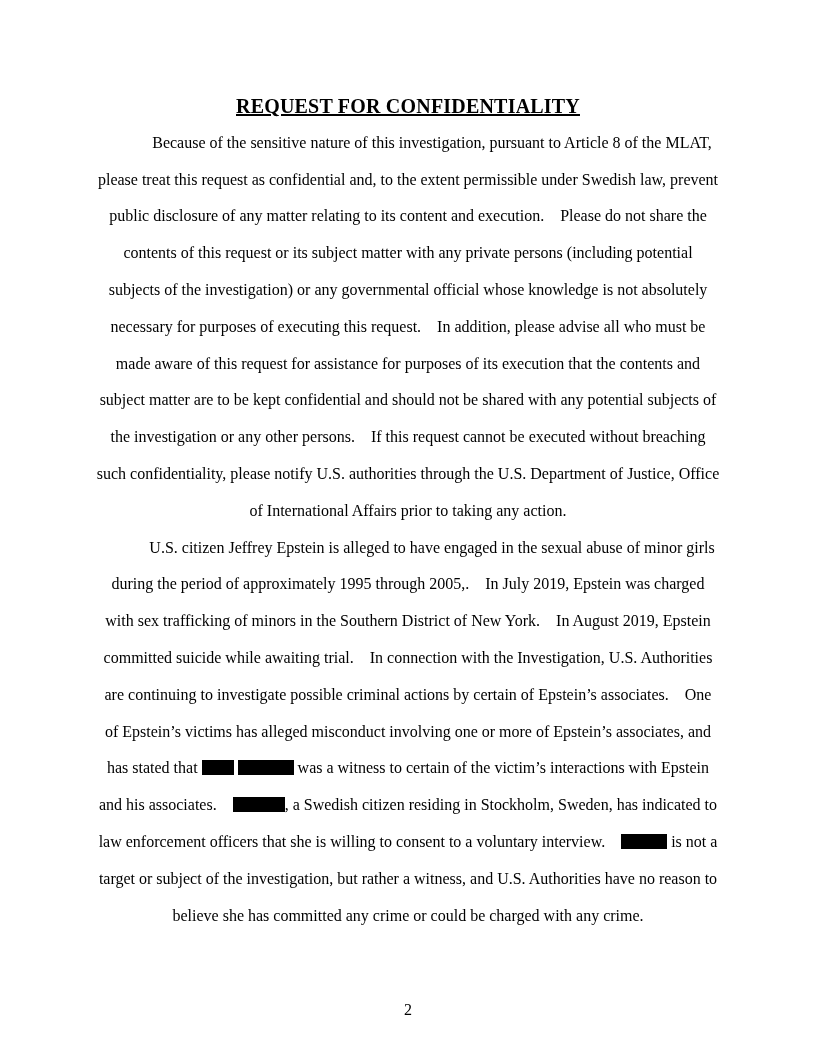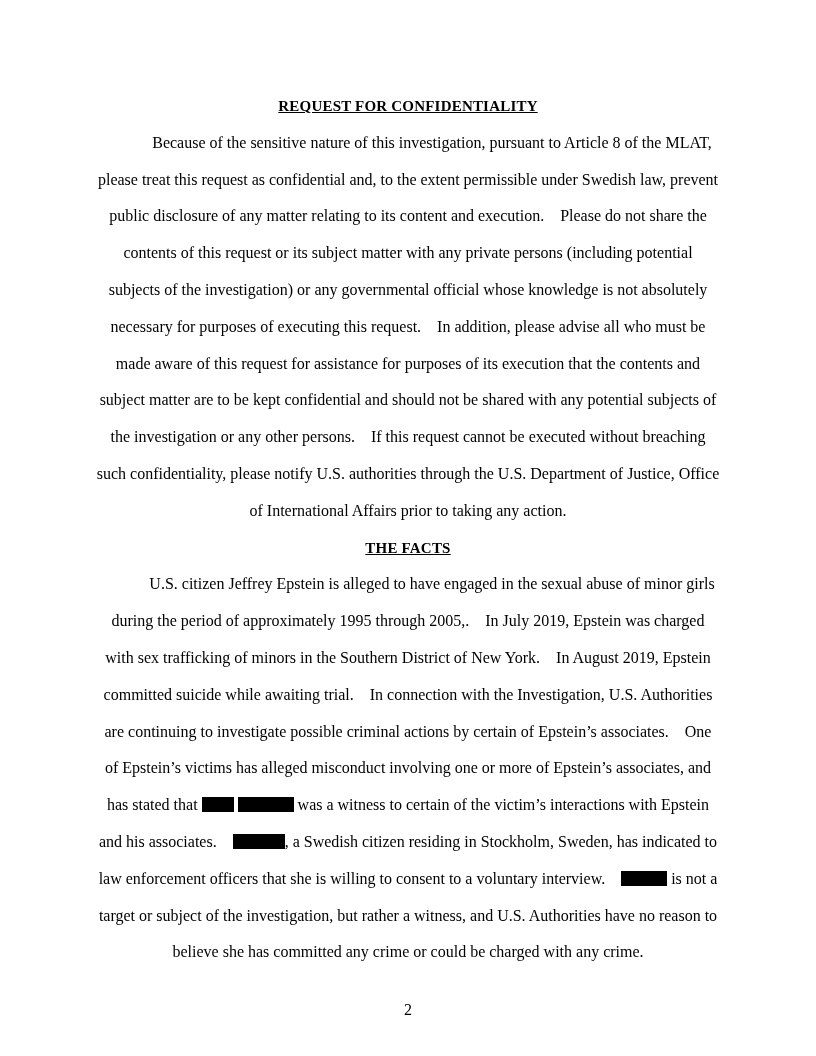--- a/index.html
+++ b/index.html
@@ -16,21 +16,21 @@
     box-sizing: border-box;
     padding: 88px 96px 0 96px;
     font-family: "Liberation Serif", "DejaVu Serif", serif;
     font-size: 16px;
     line-height: 36.8px;
     color: #000000;
     overflow: hidden;
   }
   .section-heading {
     margin: 0;
-    font-size: 15px;
+    font-size: 20px;
     font-weight: bold;
     text-align: center;
     text-decoration: underline;
     line-height: 36.8px;
     letter-spacing: 0.2px;
   }
   .body-paragraph {
     margin: 0;
     text-align: center;
     text-indent: 48px;
@@ -54,19 +54,18 @@
 </style>
 </head>
 <body>
 
 <div class="page">
 
   <h1 class="section-heading">REQUEST FOR CONFIDENTIALITY</h1>
 
   <p class="body-paragraph"><span>Because of the sensitive nature of this investigation, pursuant to Article 8 of the MLAT, please treat this request as confidential and, to the extent permissible under Swedish law, prevent public disclosure of any matter relating to its content and execution.    Please do not share the contents of this request or its subject matter with any private persons (including potential subjects of the investigation) or any governmental official whose knowledge is not absolutely necessary for purposes of executing this request.    In addition, please advise all who must be made aware of this request for assistance for purposes of its execution that the contents and subject matter are to be kept confidential and should not be shared with any potential subjects of the investigation or any other persons.    If this request cannot be executed without breaching such confidentiality, please notify U.S. authorities through the U.S. Department of Justice, Office of International Affairs prior to taking any action.</span></p>
 
-  <h1 class="section-heading">THE FACTS</h1>
 
   <p class="body-paragraph"><span>U.S. citizen Jeffrey Epstein is alleged to have engaged in the sexual abuse of minor girls during the period of approximately 1995 through 2005,.    In July 2019, Epstein was charged with sex trafficking of minors in the Southern District of New York.    In August 2019, Epstein committed suicide while awaiting trial.    In connection with the Investigation, U.S. Authorities are continuing to investigate possible criminal actions by certain of Epstein’s associates.    One of Epstein’s victims has alleged misconduct involving one or more of Epstein’s associates, and has stated that </span><span class="redaction" style="width: 32px; background: rgb(0, 0, 0);"></span><span> </span><span class="redaction" style="width: 56px; background: rgb(0, 0, 0);"></span><span> was a witness to certain of the victim’s interactions with Epstein and his associates.    </span><span class="redaction" style="width: 52px; background: rgb(0, 0, 0);"></span><span>, a Swedish citizen residing in Stockholm, Sweden, has indicated to law enforcement officers that she is willing to consent to a voluntary interview.    </span><span class="redaction" style="width: 46px; background: rgb(0, 0, 0);"></span><span> is not a target or subject of the investigation, but rather a witness, and U.S. Authorities have no reason to believe she has committed any crime or could be charged with any crime.</span></p>
 
   <div class="page-number">2</div>
 
 </div>
 
 </body></html>

